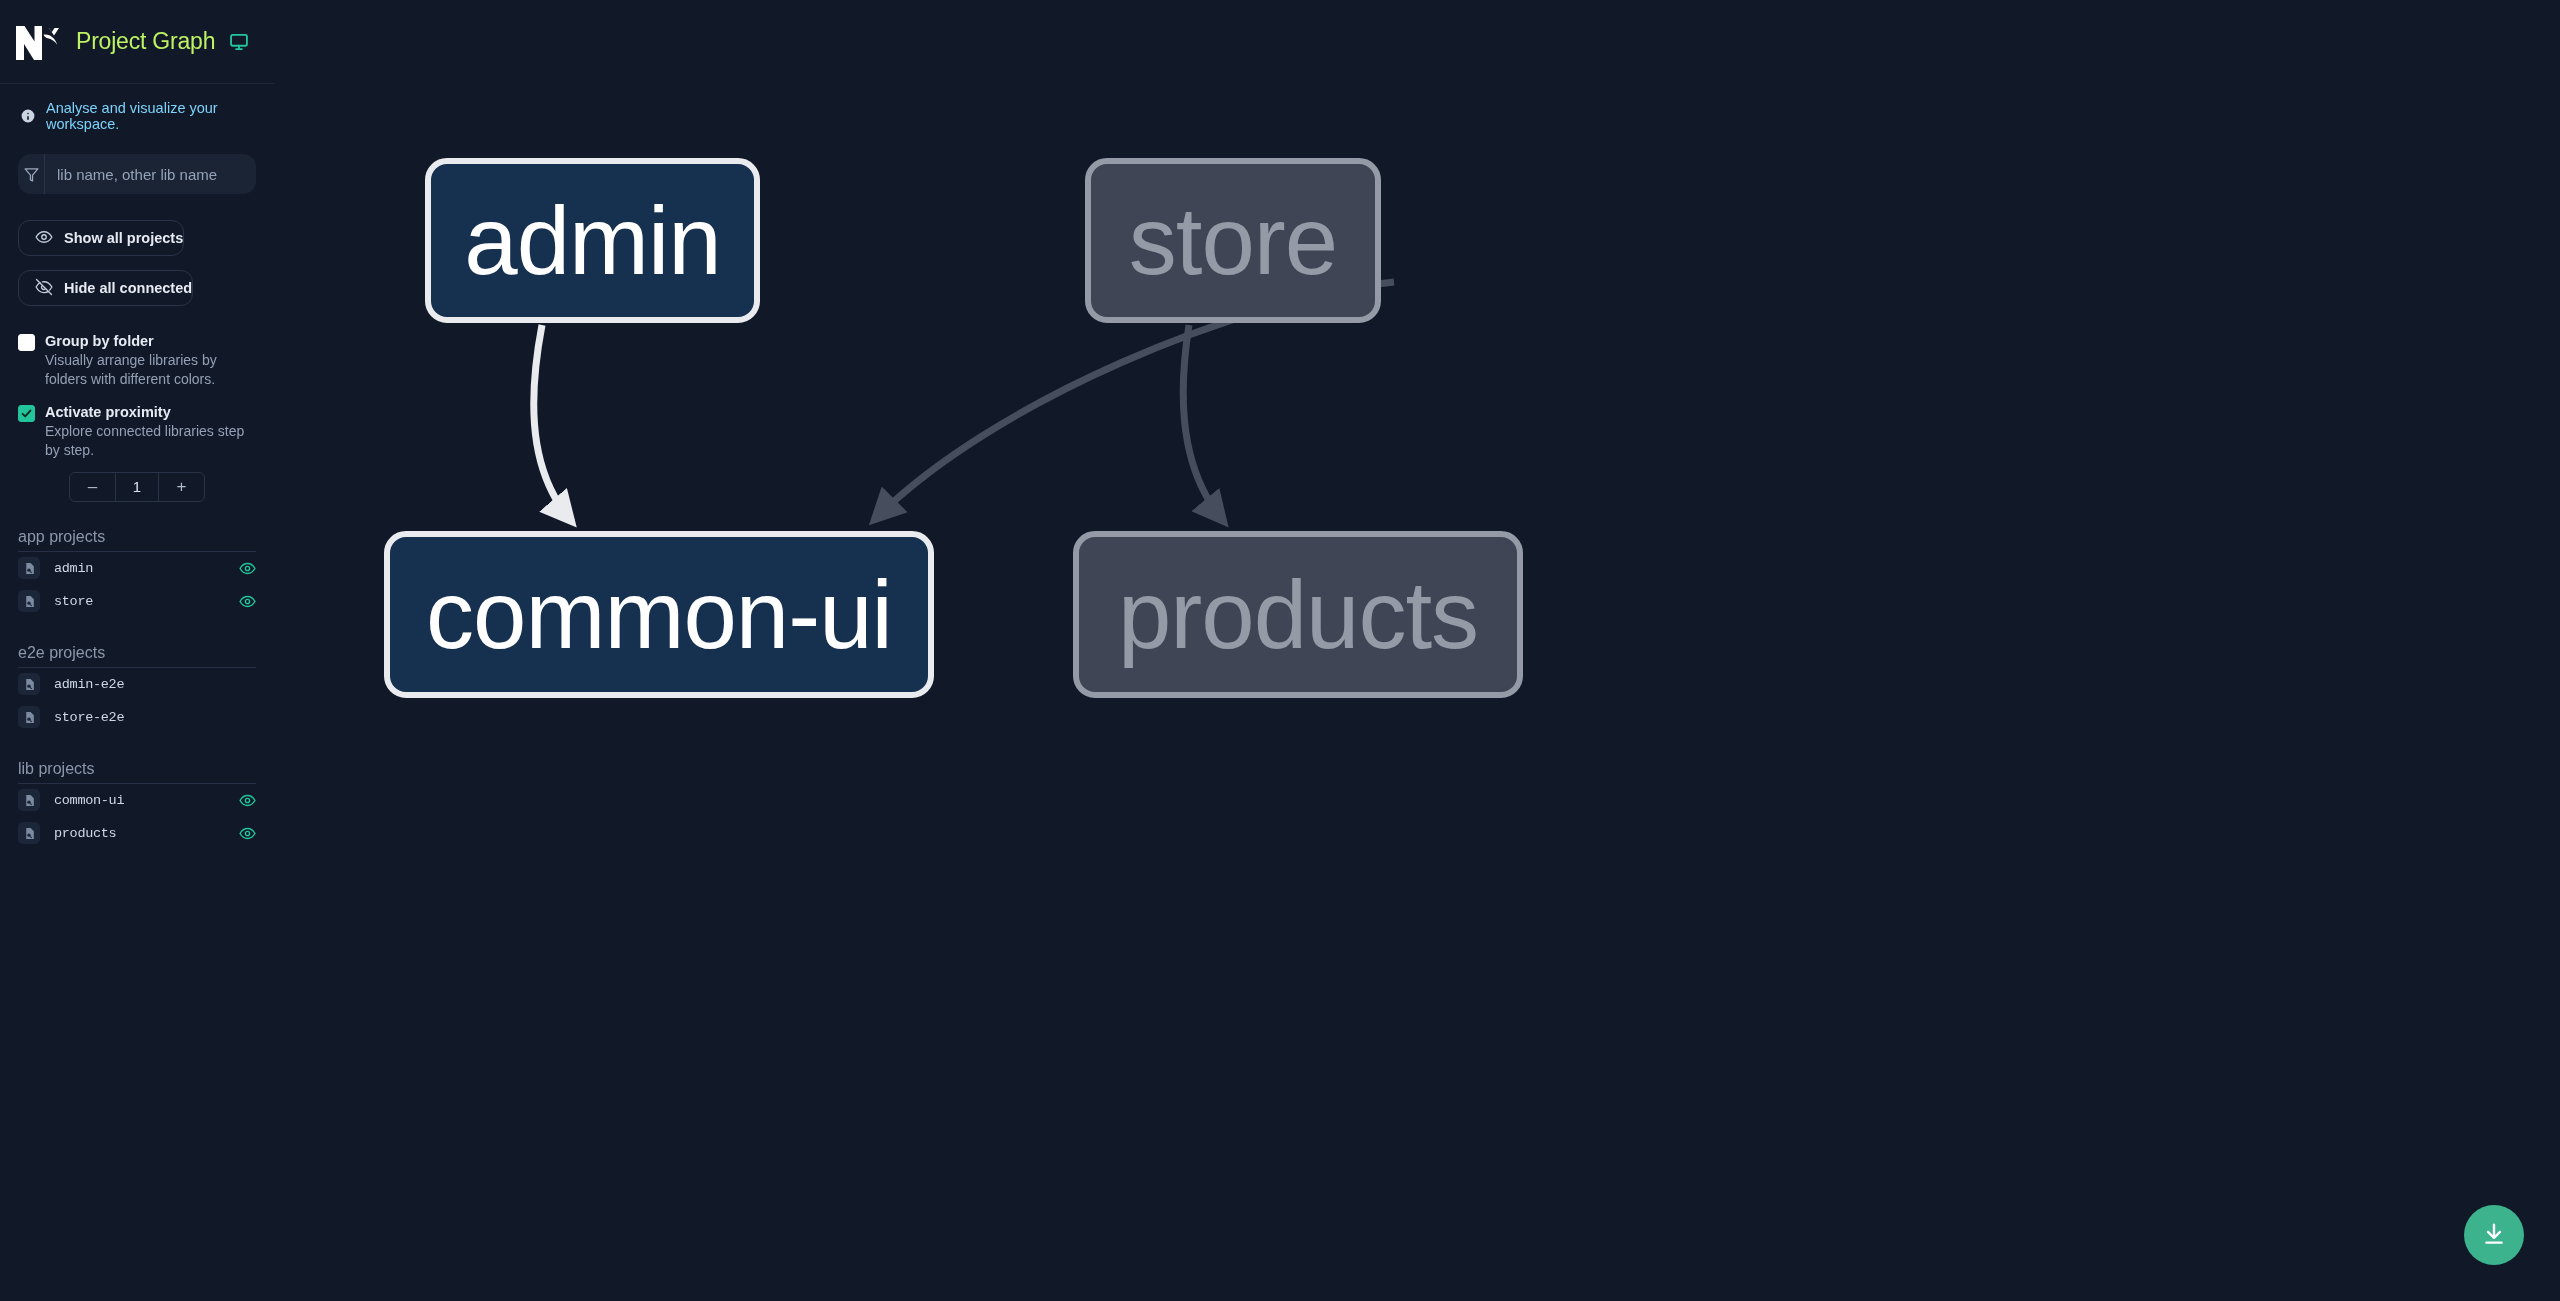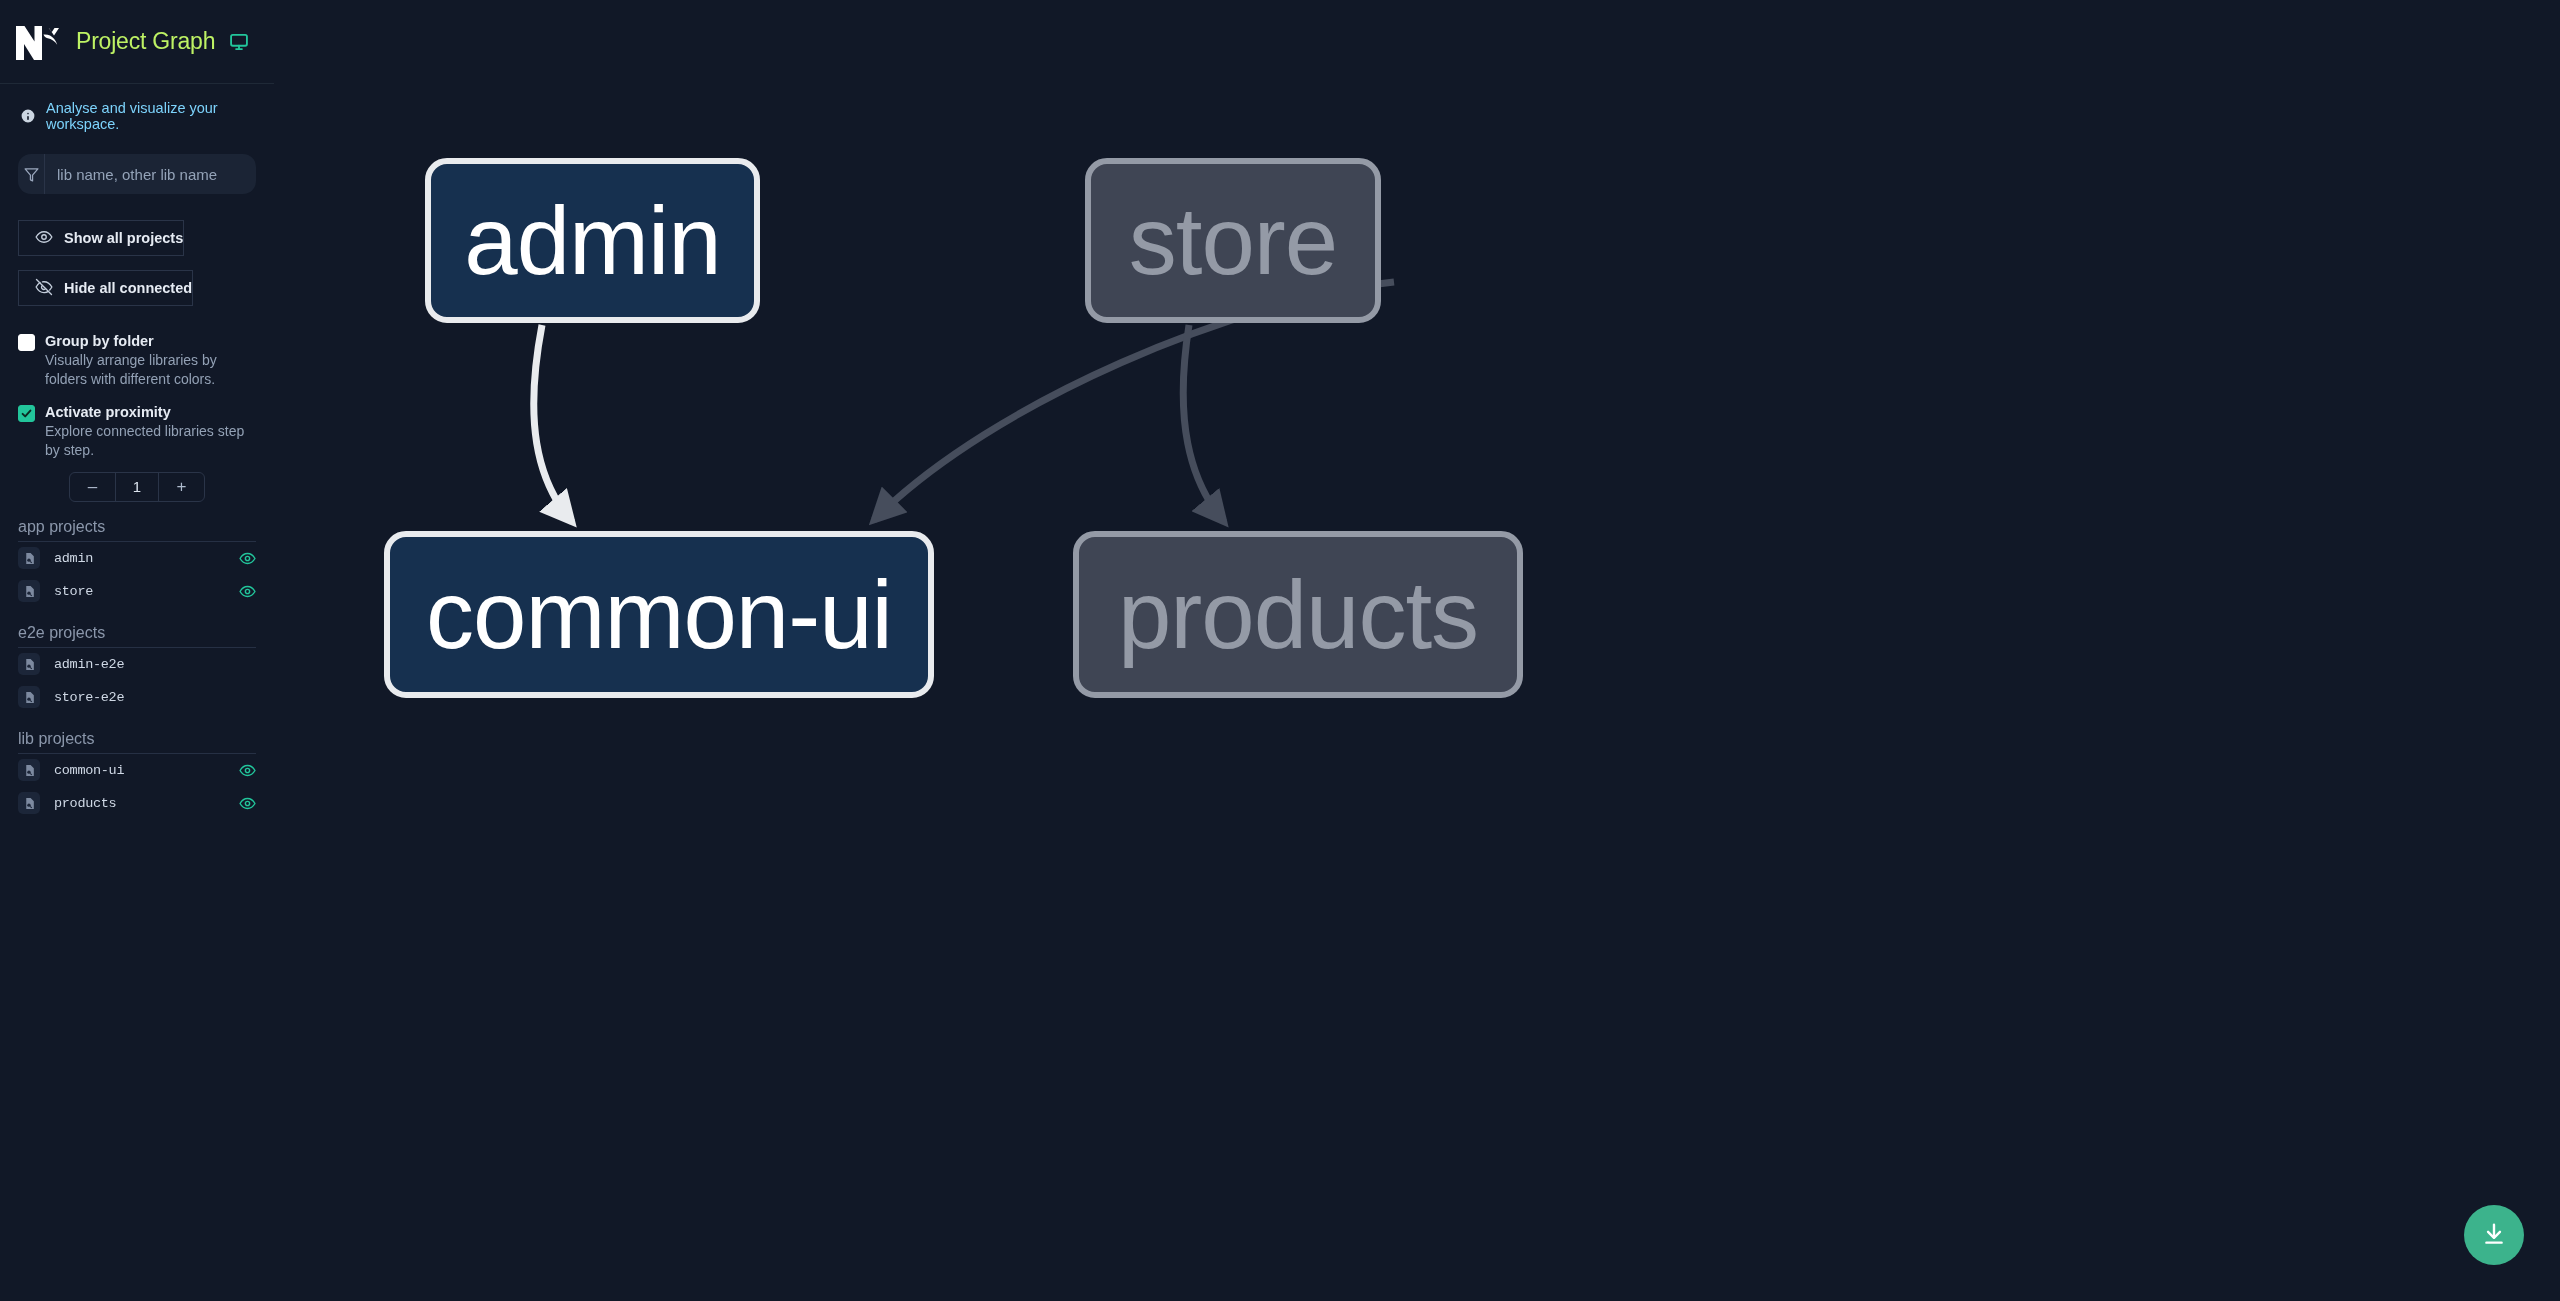--- a/index.html
+++ b/index.html
@@ -74,21 +74,21 @@
     background: #22c59b; border-color: #22c59b;
     display: flex; align-items: center; justify-content: center;
   }
   .cb.checked svg { width: 13px; height: 13px; color: #0b2a22; }
   .opt-text { flex: 1; }
   .opt-title { color: #e6ebf3; font-size: 14.5px; font-weight: 700; line-height: 1.25; }
   .opt-desc { color: #93a1b5; font-size: 14px; line-height: 1.35; margin-top: 1px; }
 
   .sb-btn {
     margin: 0 18px; height: 36px; margin-top: 14px;
-    border: 1px solid #2a3448; border-radius: 0;
+    border: 1px solid #2a3448; border-radius: 12px;
     background: transparent;
     display: flex; align-items: center; gap: 11px;
     padding-left: 16px;
     color: #e6ebf3; font-size: 14.5px; font-weight: 700;
     cursor: pointer;
     font-family: "Liberation Sans", sans-serif;
   }
   .sb-btn svg { width: 18px; height: 18px; color: #c3cddb; flex: 0 0 18px; }
   #btn-show-all { margin-top: 26px; }
 
@@ -103,21 +103,21 @@
   .stepper button {
     width: 45px; background: transparent; border: 0; color: #aebbcd;
     font-size: 17px; cursor: pointer; font-family: "Liberation Sans", sans-serif;
   }
   .stepper .val {
     width: 44px; display: flex; align-items: center; justify-content: center;
     color: #dbe3ee; font-size: 15px;
     border-left: 1px solid #2a3448; border-right: 1px solid #2a3448;
   }
 
-  .grp { margin-top: 16px; }
+  .grp { margin-top: 26px; }
   .grp-label {
     color: #8b97ab; font-size: 16px; padding: 0 18px 5px 18px;
   }
   .grp-rule { height: 1px; background: #263044; margin: 0 18px; }
   .proj-row {
     display: flex; align-items: center; gap: 14px;
     padding: 4px 18px; height: 33px; cursor: pointer;
   }
   .proj-ico {
     width: 22px; height: 22px; flex: 0 0 22px;

